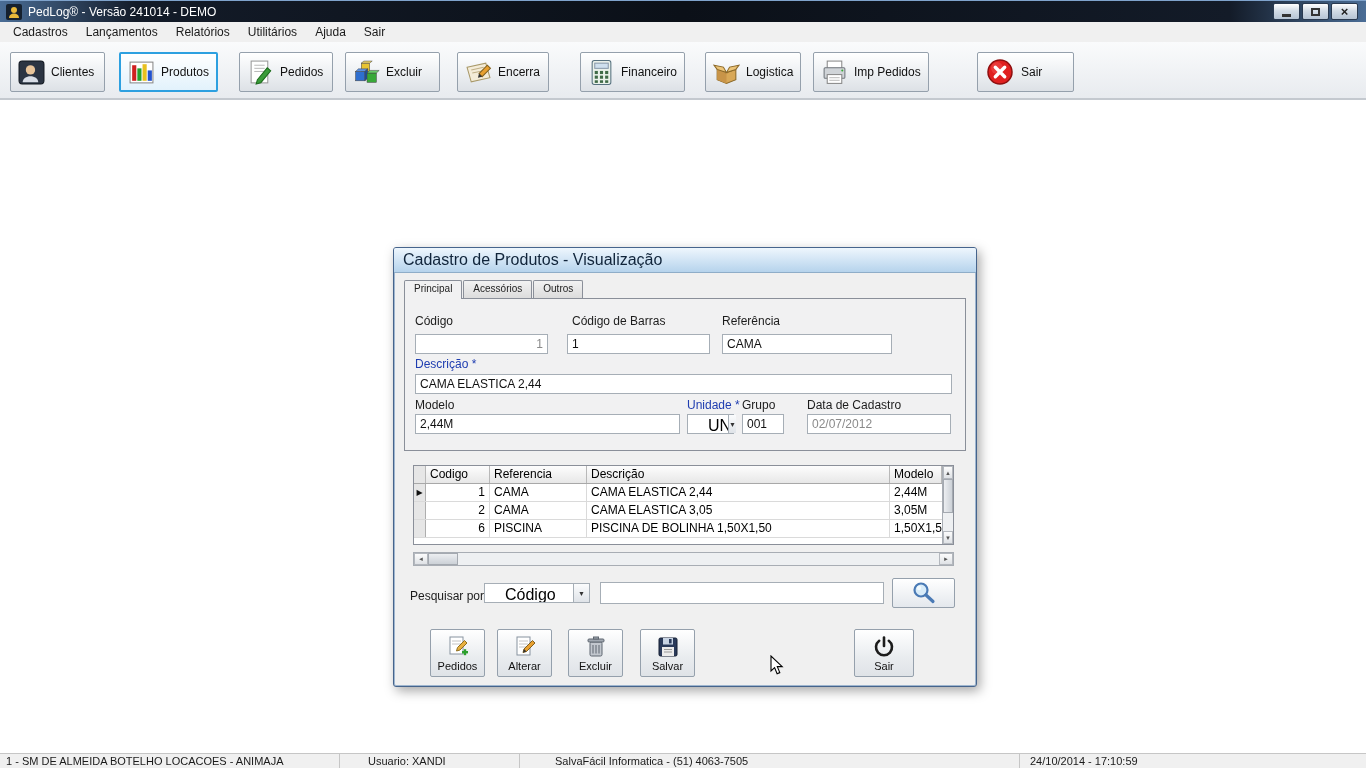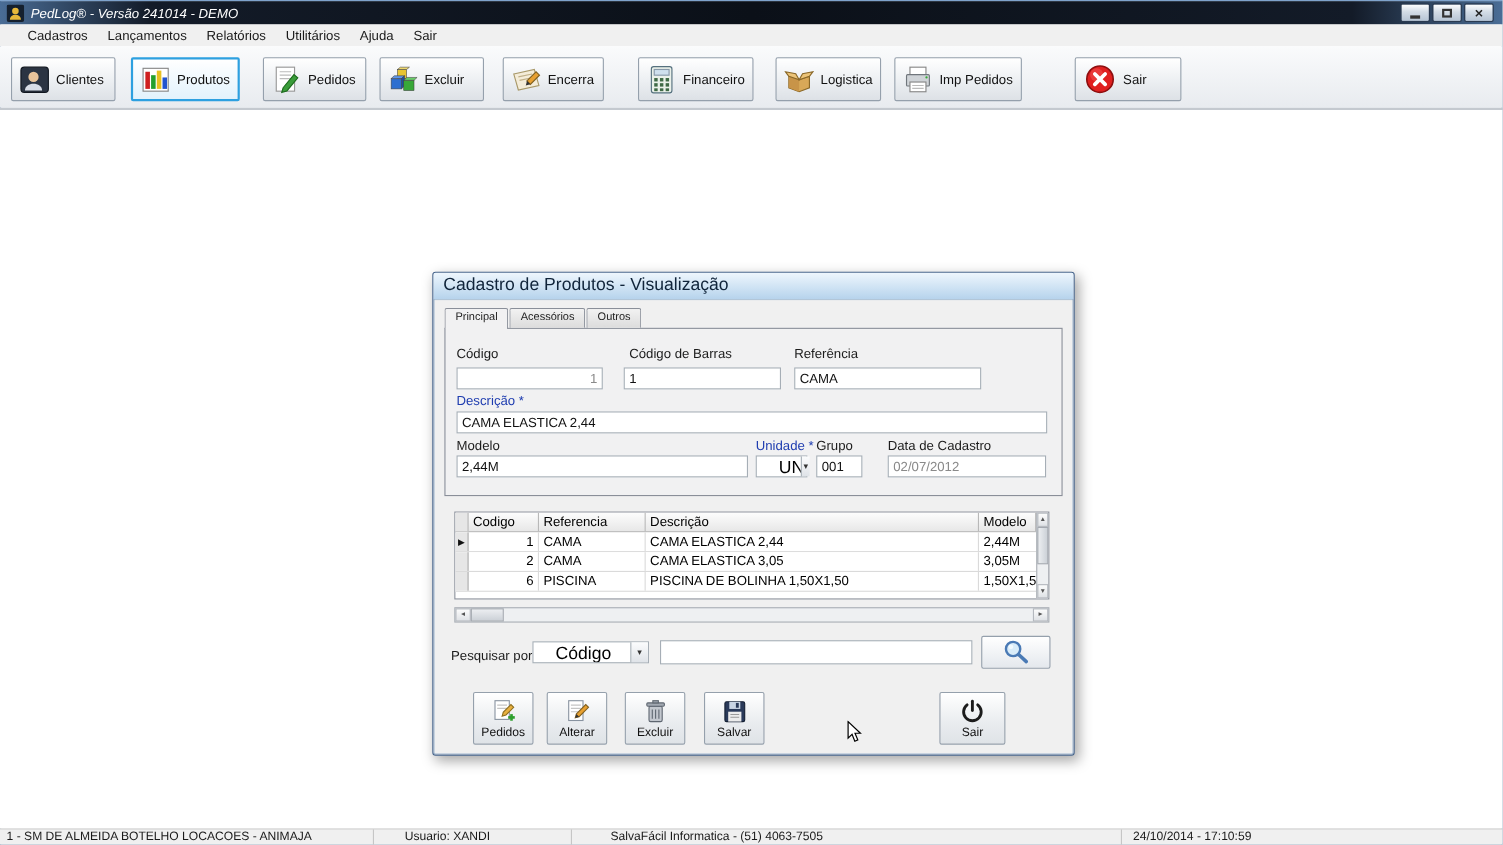--- a/index.html
+++ b/index.html
@@ -6,31 +6,31 @@
   html,body { width:1366px; height:768px; overflow:hidden; }
   body { font-family:"Liberation Sans", sans-serif; font-size:12px; background:#fff; }
   .app { width:1366px; height:768px; position:relative;
          box-shadow: inset 1px 0 0 #4a6d96, inset -1px 0 0 #4a6d96, inset 0 -1px 0 #4a6d96; }
 
   
   .titlebar { height:22px; border-top:1px solid #7fa3cc;
     background:linear-gradient(90deg,#4a6d96 0%,#131b28 10%,#0b1018 50%,#131b28 90%,#4a6d96 100%);
     display:flex; align-items:center; padding:0 6px; position:relative; }
   .app-icon { width:16px; height:16px; margin-right:6px; display:inline-flex; }
-  .title-text { color:#fff; font-size:12px;font-style:italic; }
+  .title-text { color:#fff; font-size:12px; }
   .win-controls { position:absolute; right:8px; top:2px; display:flex; gap:2px; }
   .win-btn { width:27px; height:17px; border:1px solid #2a3a50; border-radius:2px;
     background:linear-gradient(#ffffff,#d3dce6 45%,#b6c4d4);
     display:flex; align-items:center; justify-content:center; cursor:pointer; }
   .glyph-min { width:9px; height:3px; background:#333; margin-top:8px; }
   .glyph-max { width:9px; height:8px; border:2px solid #333; }
   .glyph-close { font-size:13px; font-weight:bold; color:#222; line-height:1; }
 
   
-  .menubar { height:20px; background:#f0f0f0; display:flex; align-items:center; padding-left:16px; }
+  .menubar { height:20px; background:#f0f0f0; display:flex; align-items:center; padding-left:4px; }
   .menu-item { padding:2px 9px; color:#1a1a1a; cursor:default; }
 
   
   .toolbar { height:58px; background:linear-gradient(#fafbfc,#e8ebef); position:relative;
              border-bottom:2px solid #c4c9cf; }
   .tb-btn { position:absolute; top:10px; height:40px; border:1px solid #95a0ac; border-radius:2px;
     background:linear-gradient(#ffffff,#eceff2 55%,#dde1e6);
     display:flex; align-items:center; padding:0 7px; gap:6px; cursor:pointer;
     box-shadow:0 1px 0 rgba(255,255,255,.8) inset; }
   .tb-btn.active { border:2px solid #2da0e0; background:linear-gradient(#ffffff,#e2f2fc); }

